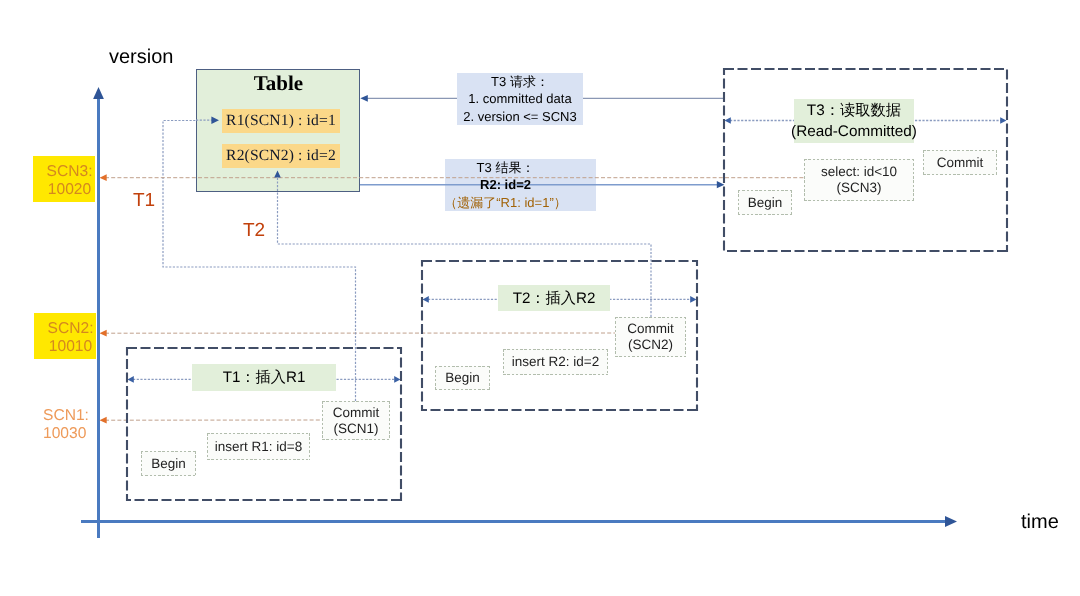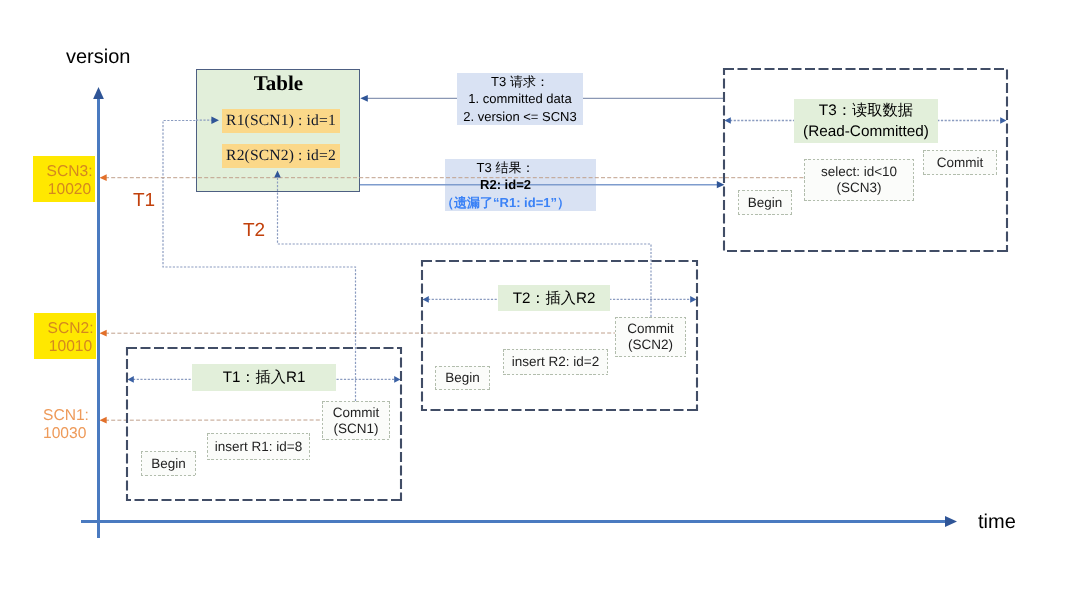--- a/index.html
+++ b/index.html
@@ -4,21 +4,21 @@
 <style>
   html,body{margin:0;padding:0;background:#fff;}
   body{width:1080px;height:596px;font-family:"Liberation Sans",sans-serif;overflow:hidden;
        -webkit-font-smoothing:antialiased;text-rendering:geometricPrecision;}
   #stage{position:relative;width:1080px;height:596px;background:#fff;}
   svg#wires,svg#wires-top{position:absolute;left:0;top:0;width:1080px;height:596px;pointer-events:none;}
   .abs{position:absolute;box-sizing:border-box;}
   .ctr{display:flex;align-items:center;justify-content:center;text-align:center;}
 
   
-  .axis-label{font-size:20px;color:#000;}
+  .axis-label{font-size:20px;color:#000;margin-left:43px;}
 
   
   .scn{font-size:15.6px;color:#e0912f;line-height:18px;text-align:left;white-space:nowrap;
        display:flex;flex-direction:column;justify-content:flex-start;padding-left:11px;padding-top:7px;}
   .scn.hl{background:#ffe800;color:#d4881f;text-align:center;}
   .scn.plain{color:#ee9a59;}
 
   
   #table-box{background:#e2efda;border:1.5px solid #4d5f82;font-family:Liberation Serif, serif;}
   #table-title{font-size:21px;font-weight:bold;color:#000;}
@@ -173,21 +173,21 @@
     <div>(SCN2)</div>
   </div>
   <div class="abs flab" style="left:243px;top:220px;">T2</div>
 
   <svg class="abs" style="left:717px;top:62px;width:299px;height:198px;" viewBox="0 0 299 198">
     <path d="M7,12 L7,7 L12,7" fill="none" stroke="#414d66" stroke-width="2.1"></path>
     <path d="M290,184 L290,189 L285,189" fill="none" stroke="#414d66" stroke-width="2.1"></path>
     <path d="M12,7 L290,7 L290,184" fill="none" stroke="#414d66" stroke-width="2.1" stroke-dasharray="10 3.5" stroke-dashoffset="5"></path>
     <path d="M285,189 L7,189 L7,12" fill="none" stroke="#414d66" stroke-width="2.1" stroke-dasharray="10 3.5" stroke-dashoffset="5"></path>
   </svg>
-  <div class="abs ctr band2" style="left:794px;top:99px;width:144px;height:44px;flex-direction:column;">
+  <div class="abs ctr band2" style="left:794px;top:99px;width:120px;height:44px;flex-direction:column;">
     <div>T3：读取数据</div>
     <div>(Read-Committed)</div>
   </div>
   <div class="abs ctr dbox" style="left:738px;top:190px;width:54px;height:25px;">Begin</div>
   <div class="abs ctr dbox" style="left:804px;top:159px;width:110px;height:42px;flex-direction:column;">
     <div>select: id&lt;10</div>
     <div>(SCN3)</div>
   </div>
   <div class="abs ctr dbox" style="left:923px;top:150px;width:74px;height:25px;">Commit</div>
 
@@ -208,16 +208,16 @@
     </g>
     <g>
       <path d="M277.5,191 L277.5,178" stroke="#8b9cc0" stroke-width="1.2" stroke-dasharray="2.2 1.5" fill="none"></path>
       <path d="M277.5,170.6 L274.2,177.4 L280.8,177.4 z" fill="#2f5597"></path>
     </g>
   </svg>
 
   <div class="abs callout" style="left:445px;top:159px;width:121px;height:52px;background:transparent;">
     <div>T3 结果：</div>
     <div style="font-weight:bold">R2: id=2</div>
-    <div style="font-weight:bold;color:#3b82f6">（遗漏了“R1: id=1”）</div>
+    <div style="font-weight:normal;color:#a16207">（遗漏了“R1: id=1”）</div>
   </div>
 
 </div>
 
 </body></html>

